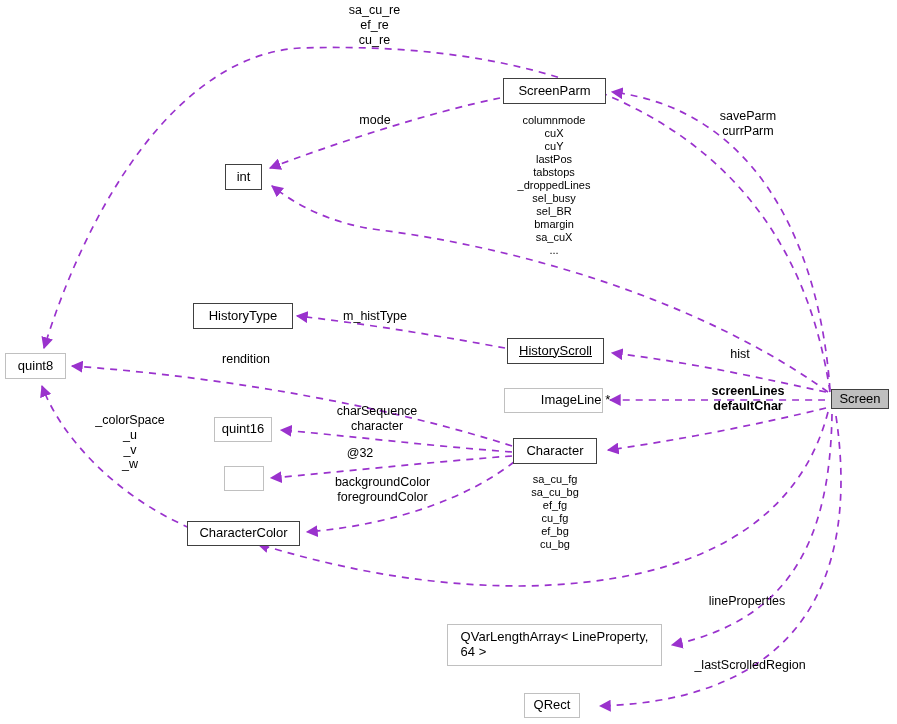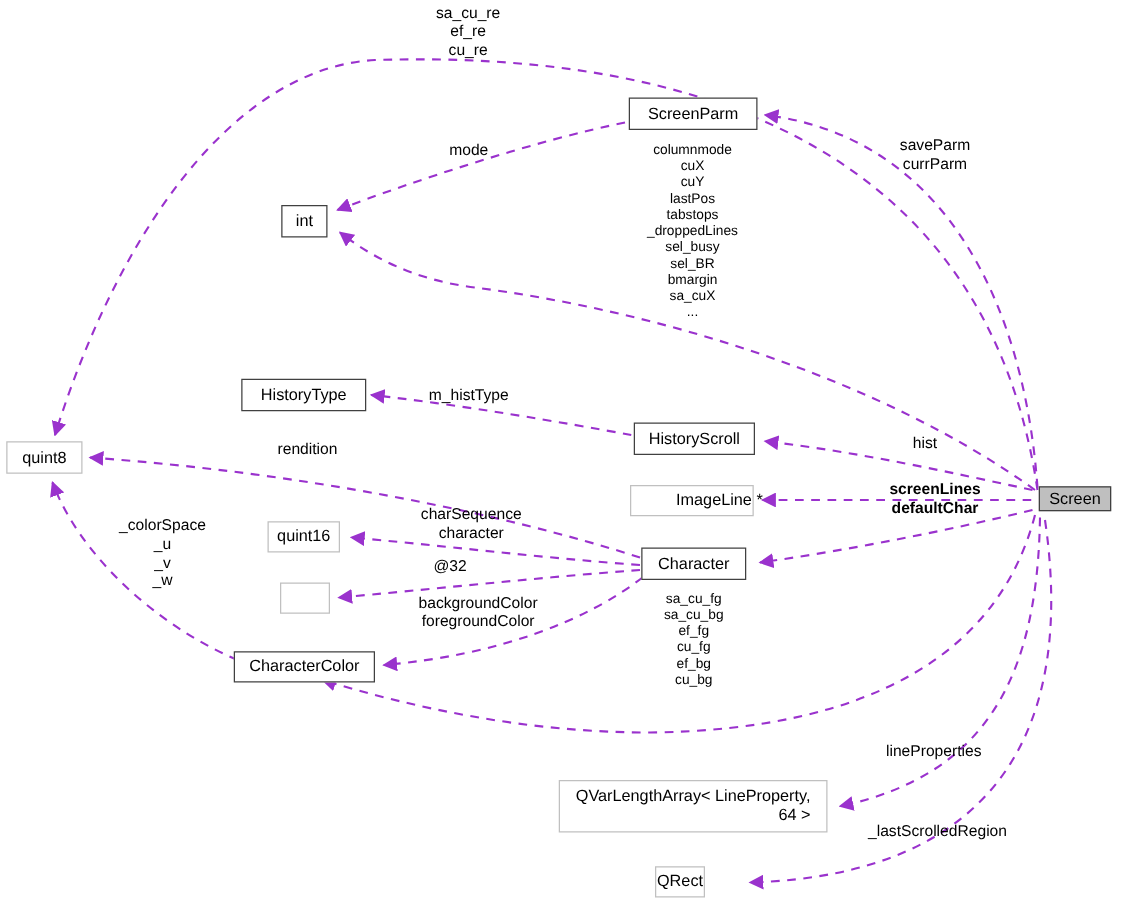--- a/index.html
+++ b/index.html
@@ -21,21 +21,21 @@
     top: 0;
     width: 897px;
     height: 724px;
   }
   .node {
     position: absolute;
     box-sizing: border-box;
     display: flex;
     align-items: center;
     justify-content: center;
-    text-align: right;
+    text-align: left;
     font-size: 13px;
     color: #000000;
     line-height: 1.15;
     background: #ffffff;
     white-space: pre;
   }
   .node.thick {
     border: 1.6px solid #404040;
   }
   .node.thin {
@@ -131,21 +131,21 @@
   </div>
 
   <div class="node thick" style="left:193px; top:303px; width:100px; height:26px;">
     <span>HistoryType</span>
   </div>
 
   <div class="node thin" style="left:5px; top:353px; width:61px; height:26px;">
     <span>quint8</span>
   </div>
 
-  <div class="node thick" style="left:507px; top:338px; width:97px; height:26px;">
+  <div class="node thick" style="left:507px; top:338px; width:97px; height:26px;text-decoration:underline;">
     <span>HistoryScroll</span>
   </div>
 
   <div class="node thin" style="left:504px; top:388px; width:99px; height:25px;padding-left:44px;">
     <span>ImageLine *</span>
   </div>
 
   <div class="node current" style="left:831px; top:389px; width:58px; height:20px;">
     <span>Screen</span>
   </div>
@@ -171,21 +171,21 @@
 
   <div class="node thick" style="left:187px; top:521px; width:113px; height:25px;">
     <span>CharacterColor</span>
   </div>
 
   <div class="node thin" style="left:447px; top:624px; width:215px; height:42px;">
     <span>QVarLengthArray&lt; LineProperty,
 64 &gt;</span>
   </div>
 
-  <div class="node thin" style="left:524px; top:693px; width:40px; height:25px;">
+  <div class="node thin" style="left:524px; top:693px; width:56px; height:25px;">
     <span>QRect</span>
   </div>
 
   <div class="edge-label" style="left:317px; top:3px; width:115px;">sa_cu_re
 ef_re
 cu_re</div>
 
   <div class="edge-label" style="left:330px; top:113px; width:90px;">mode</div>
 
   <div class="edge-label" style="left:700px; top:109px; width:96px;">saveParm

